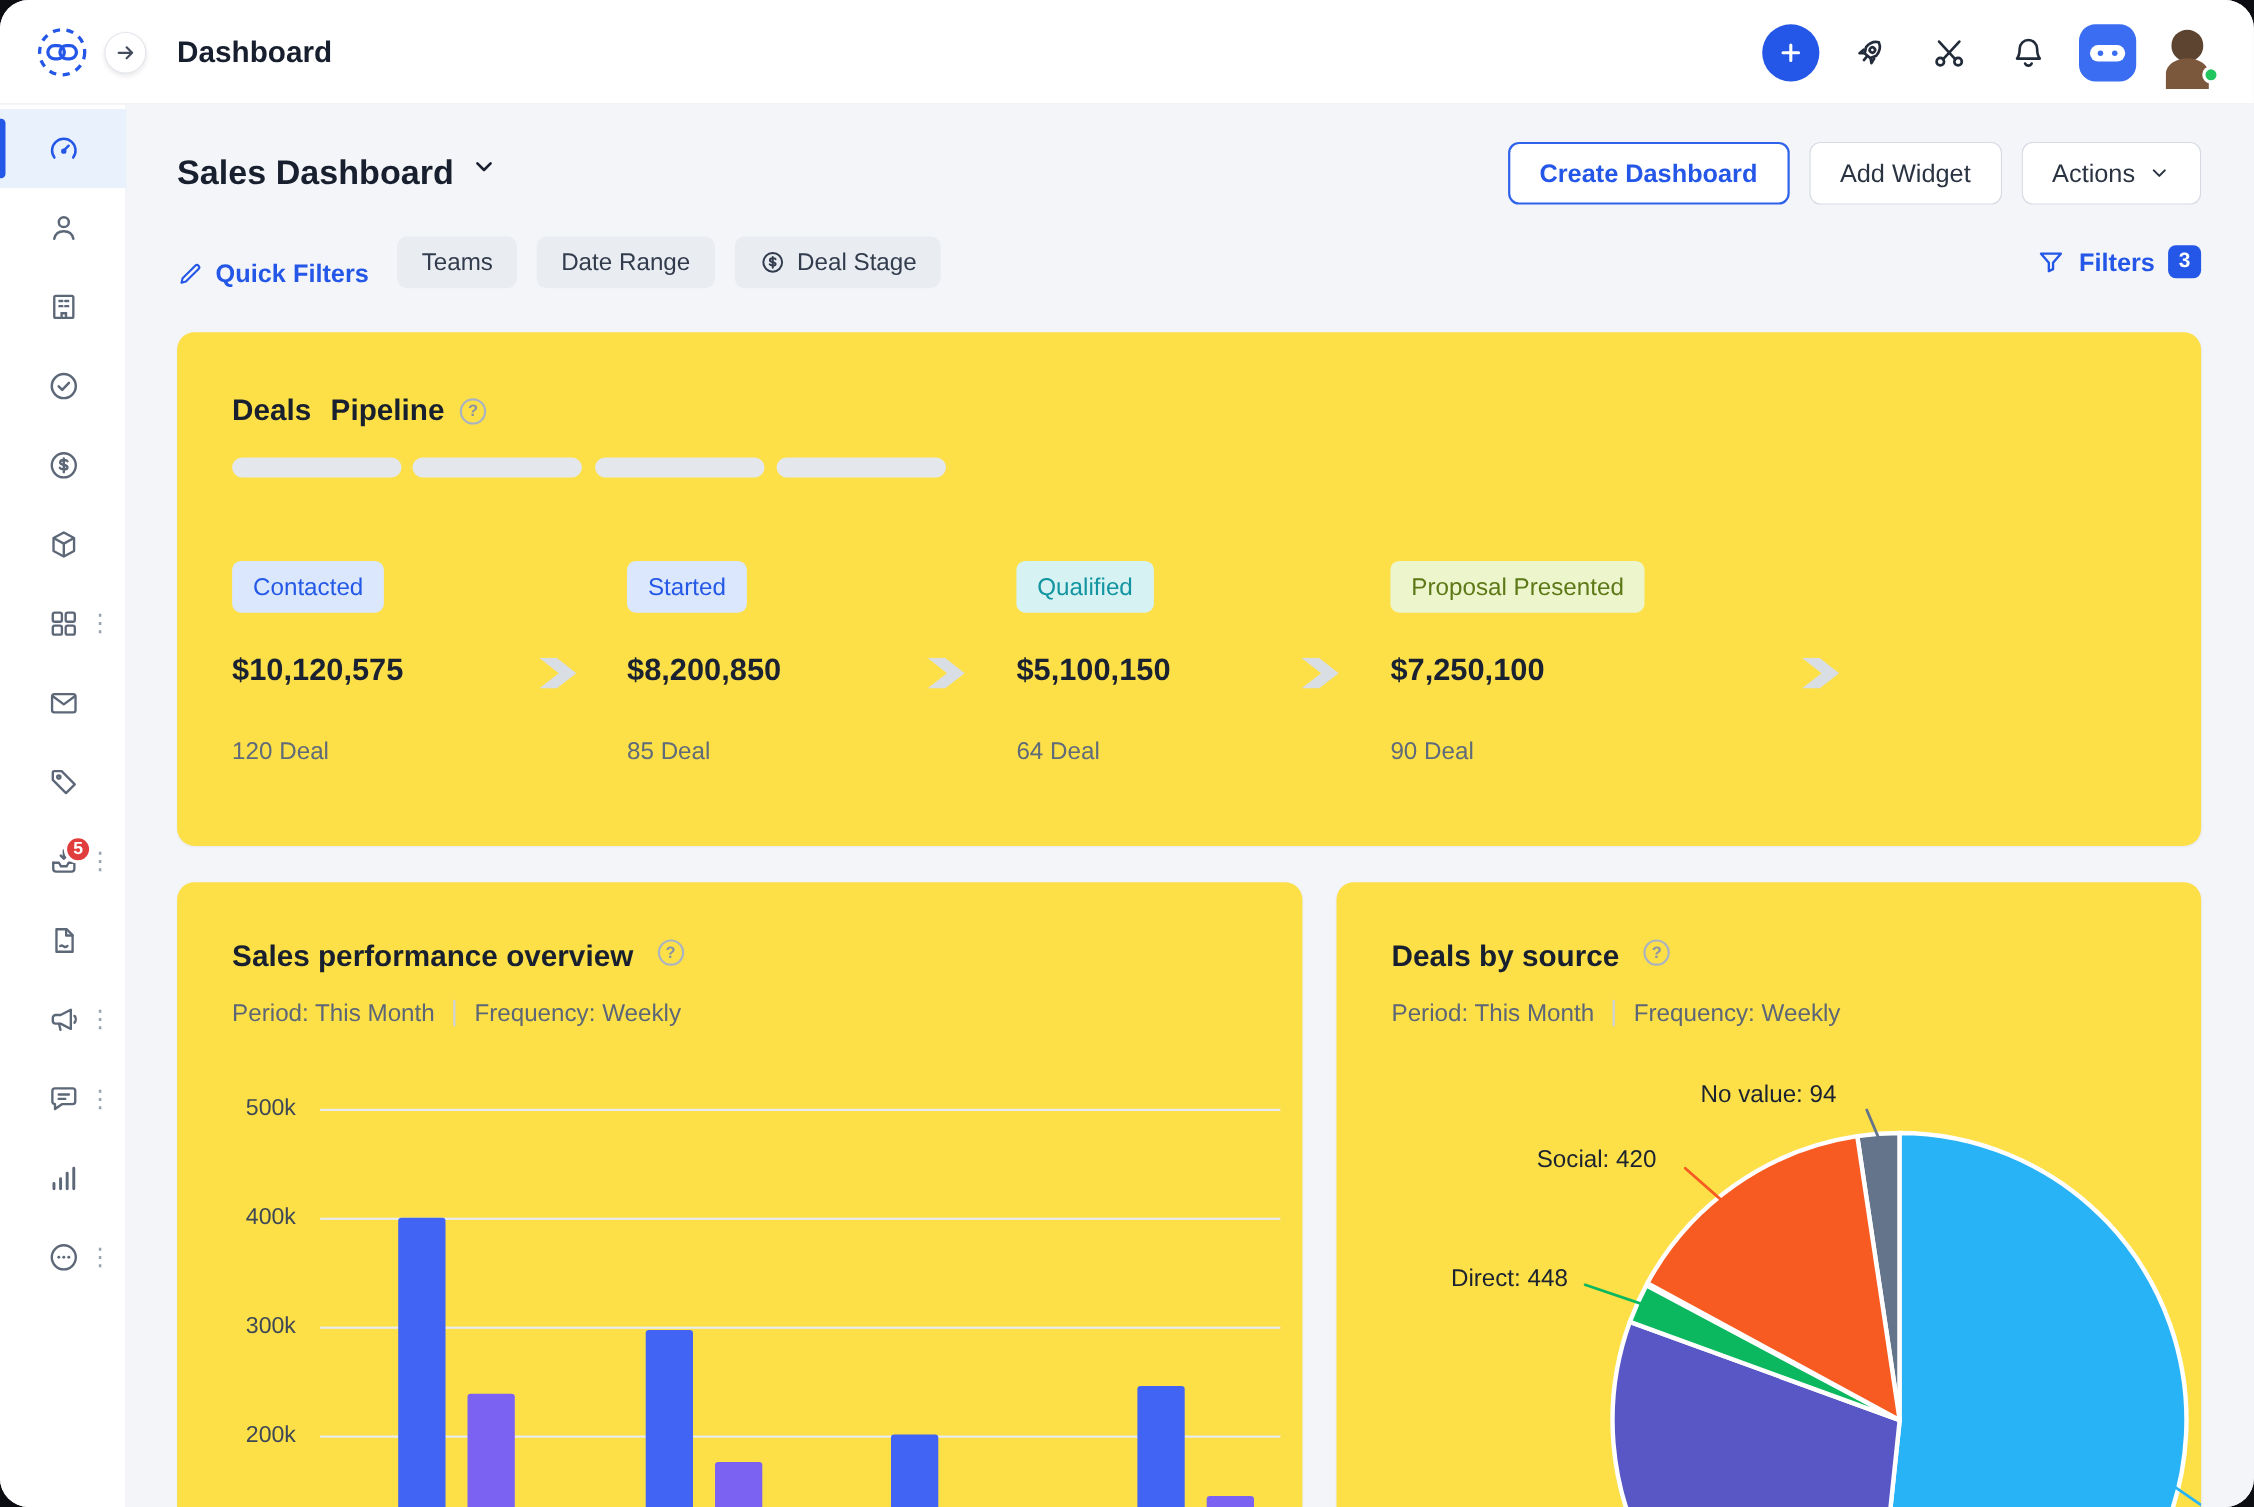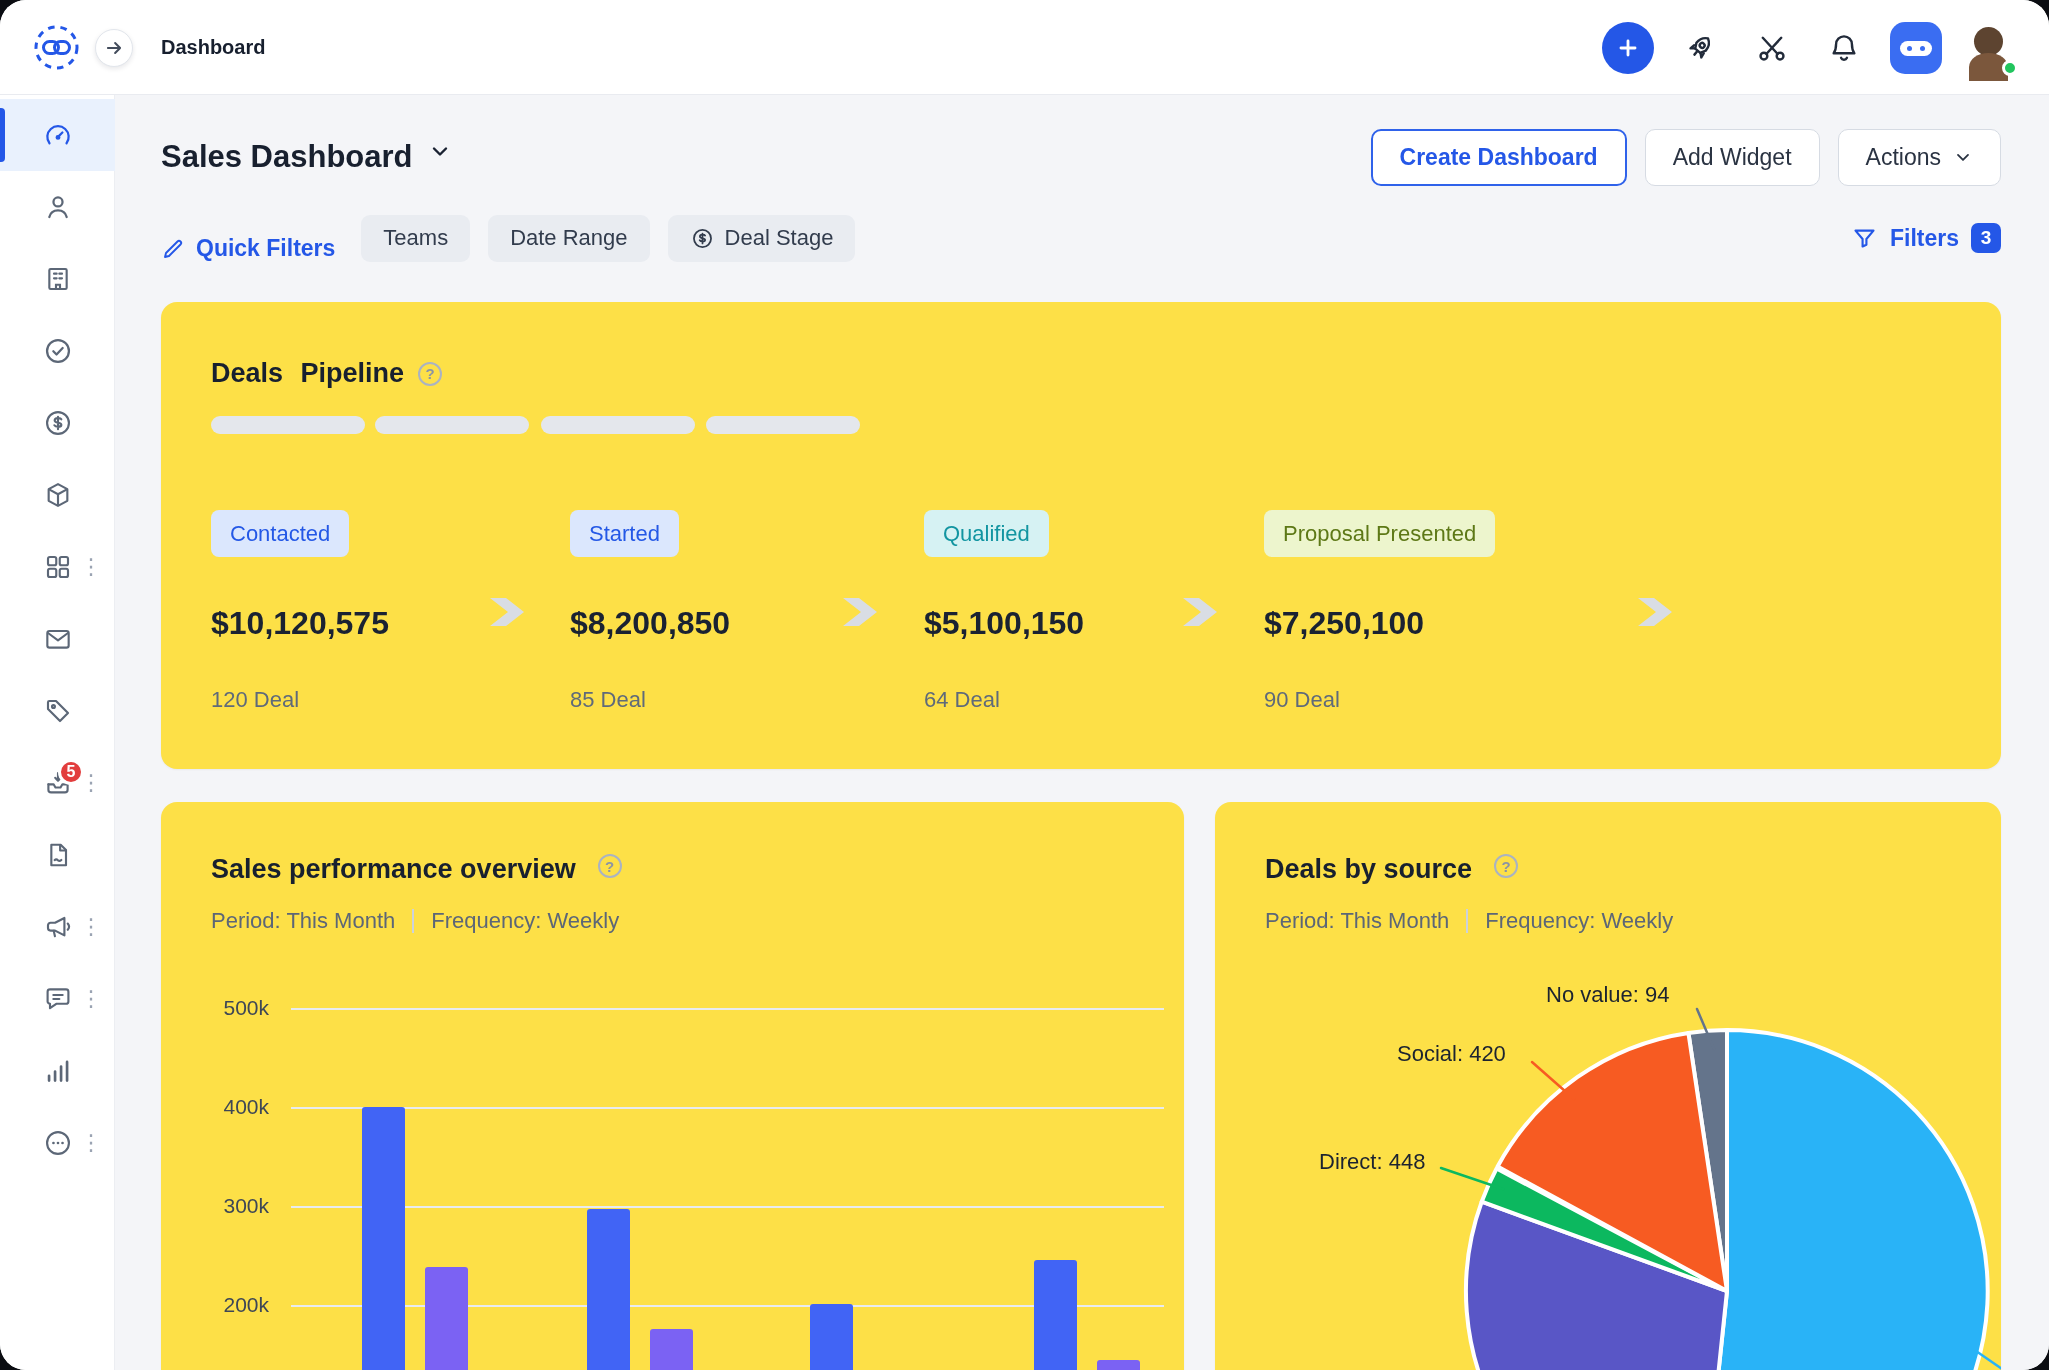--- a/index.html
+++ b/index.html
@@ -3,21 +3,21 @@
 <meta charset="utf-8">
 <style>
   html,body{margin:0;padding:0;background:#0b0d12;font-family:"Liberation Sans",sans-serif;}
   *{box-sizing:border-box;}
   .app{position:relative;width:2049px;height:1370px;background:#fff;border-radius:26px;overflow:hidden;}
 
   
   .topbar{position:absolute;top:0;left:0;right:0;height:95px;background:#fff;border-bottom:1px solid #e9ebf0;z-index:6;}
   .logo-wrap{position:absolute;left:33px;top:24px;width:47px;height:47px;}
   .collapse-btn{position:absolute;left:95px;top:29px;width:38px;height:38px;border-radius:50%;background:#fff;border:1px solid #e2e6ec;box-shadow:0 2px 5px rgba(16,24,40,.10);display:flex;align-items:center;justify-content:center;cursor:pointer;}
-  .topbar-title{position:absolute;left:161px;top:0;height:95px;display:flex;align-items:center;font-size:20px;font-weight:700;color:#171f2e;}
+  .topbar-title{position:absolute;left:161px;top:0;height:95px;display:flex;align-items:center;font-size:27px;font-weight:700;color:#171f2e;}
   .search{position:absolute;left:1041px;top:19px;width:522px;height:57px;border:1.5px solid #e0e4ea;border-radius:24px;background:#fff;display:flex;align-items:center;padding:0 13px 0 58px;}
   .search svg{position:absolute;left:19px;top:15px;}
   .search input{flex:1;border:none;outline:none;font-size:23px;color:#303a4c;background:transparent;font-family:"Liberation Sans",sans-serif;}
   .search input::placeholder{color:#97a0af;}
   .key-hint{width:34px;height:34px;border:1.5px solid #e2e6ec;border-radius:8px;color:#8b94a4;font-size:20px;display:flex;align-items:center;justify-content:center;box-shadow:0 2px 0 #eceff3;}
   .tb-actions{position:absolute;right:25px;top:0;height:95px;display:flex;align-items:center;}
   .tb-cell{width:72px;display:flex;align-items:center;justify-content:center;}
   .plus-btn{width:52px;height:52px;border-radius:50%;background:#2457e7;display:flex;align-items:center;justify-content:center;cursor:pointer;}
   .bot-icon{width:52px;height:52px;border-radius:15px;background:#3a6df2;position:relative;cursor:pointer;}
   .bot-icon::before{content:'';position:absolute;left:10px;top:19px;width:32px;height:15px;background:#fff;border-radius:8px;}
@@ -59,21 +59,21 @@
   .card{background:#fde047;border-radius:16px;box-shadow:0 1px 2px rgba(16,24,40,.05);}
   .help-icon{display:inline-flex;align-items:center;justify-content:center;width:24px;height:24px;border:2px solid #aab3c2;border-radius:50%;color:#8b94a4;font-size:15px;font-weight:700;}
   .help-icon::before{content:'?';}
 
   
   .pipeline-card{position:relative;margin-top:40px;height:467px;}
   .pl-title{position:absolute;left:50px;top:56px;font-size:27px;font-weight:700;color:#18202f;word-spacing:10px;display:flex;align-items:center;gap:14px;}
   .skel{position:absolute;top:114px;height:18px;width:154px;border-radius:9px;background:#e4e7ec;}
   .stage-col{position:absolute;top:0;}
   .stage-chip{display:inline-flex;align-items:center;height:47px;padding:0 19px;border-radius:8px;font-size:22px;font-weight:500;margin-top:208px;}
-  .stage-amount{font-size:32px;font-weight:700;color:#1a2232;margin-top:48px;}
+  .stage-amount{font-size:28px;font-weight:700;color:#1a2232;margin-top:36px;}
   .stage-deals{font-size:22px;color:#5f6a7a;margin-top:45px;}
   .stage-arrow{position:absolute;top:296px;}
 
   
   .cards-row{display:flex;gap:31px;margin-top:33px;}
   .chart-card{position:relative;height:640px;overflow:hidden;}
   .perf-card{width:1023px;}
   .pie-card{flex:1;}
   .chart-title{position:absolute;left:50px;top:52px;font-size:27px;font-weight:700;color:#18202f;display:flex;gap:22px;z-index:3;}
   .chart-sub{position:absolute;left:50px;top:106px;display:flex;align-items:center;font-size:22px;color:#5c6677;z-index:3;}

